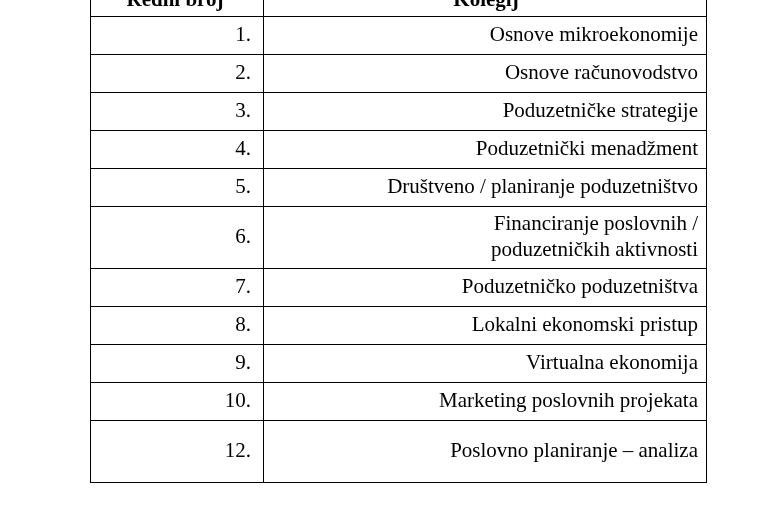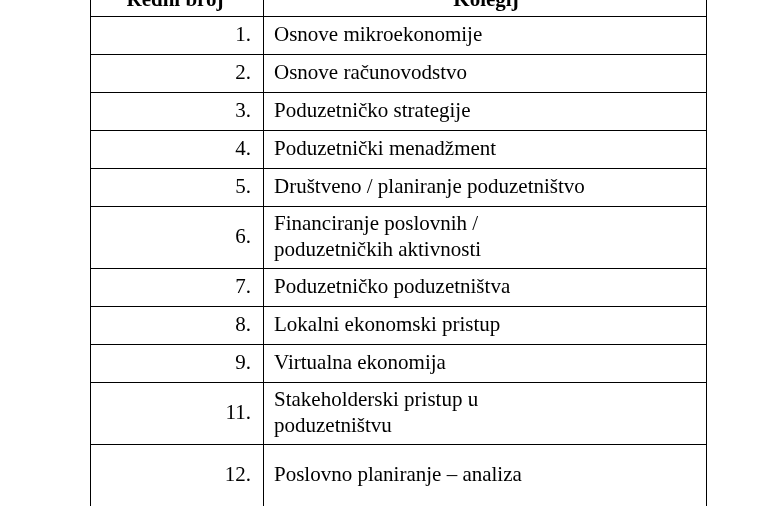--- a/index.html
+++ b/index.html
@@ -40,21 +40,21 @@
     vertical-align: middle;
     background: #ffffff;
   }
   .col-num {
     width: 152px;
     text-align: right;
     padding-right: 12px !important;
   }
   .col-name {
     width: 424px;
-    text-align: left;
+    text-align: right;
     padding-left: 10px !important;
   }
   thead th {
     font-weight: bold;
     text-align: center;
   }
   thead th.col-num { text-align: center; }
   thead th.col-name { text-align: center; }
   td.col-name .line {
     display: block;
@@ -84,21 +84,21 @@
         </tr>
         <tr class="row-normal">
           <td class="col-num">2.</td>
           <td class="col-name">
             <span class="line">Osnove računovodstvo</span>
           </td>
         </tr>
         <tr class="row-normal">
           <td class="col-num">3.</td>
           <td class="col-name">
-            <span class="line">Poduzetničko strategije</span>
+            <span class="line">Poduzetničke strategije</span>
           </td>
         </tr>
         <tr class="row-normal">
           <td class="col-num">4.</td>
           <td class="col-name">
             <span class="line">Poduzetnički menadžment</span>
           </td>
         </tr>
         <tr class="row-normal">
           <td class="col-num">5.</td>
@@ -124,25 +124,24 @@
           <td class="col-name">
             <span class="line">Lokalni ekonomski pristup</span>
           </td>
         </tr>
         <tr class="row-normal">
           <td class="col-num">9.</td>
           <td class="col-name">
             <span class="line">Virtualna ekonomija</span>
           </td>
         </tr>
-        <tr class="row-tall">
-          <td class="col-num">11.</td>
+        <tr class="row-normal">
+          <td class="col-num">10.</td>
           <td class="col-name">
-            <span class="line">Stakeholderski pristup u</span>
-            <span class="line">poduzetništvu</span>
+            <span class="line">Marketing poslovnih projekata</span>
           </td>
         </tr>
         <tr class="row-tall">
           <td class="col-num">12.</td>
           <td class="col-name">
             <span class="line">Poslovno planiranje – analiza</span>
           </td>
         </tr>
       </tbody>
     </table>

